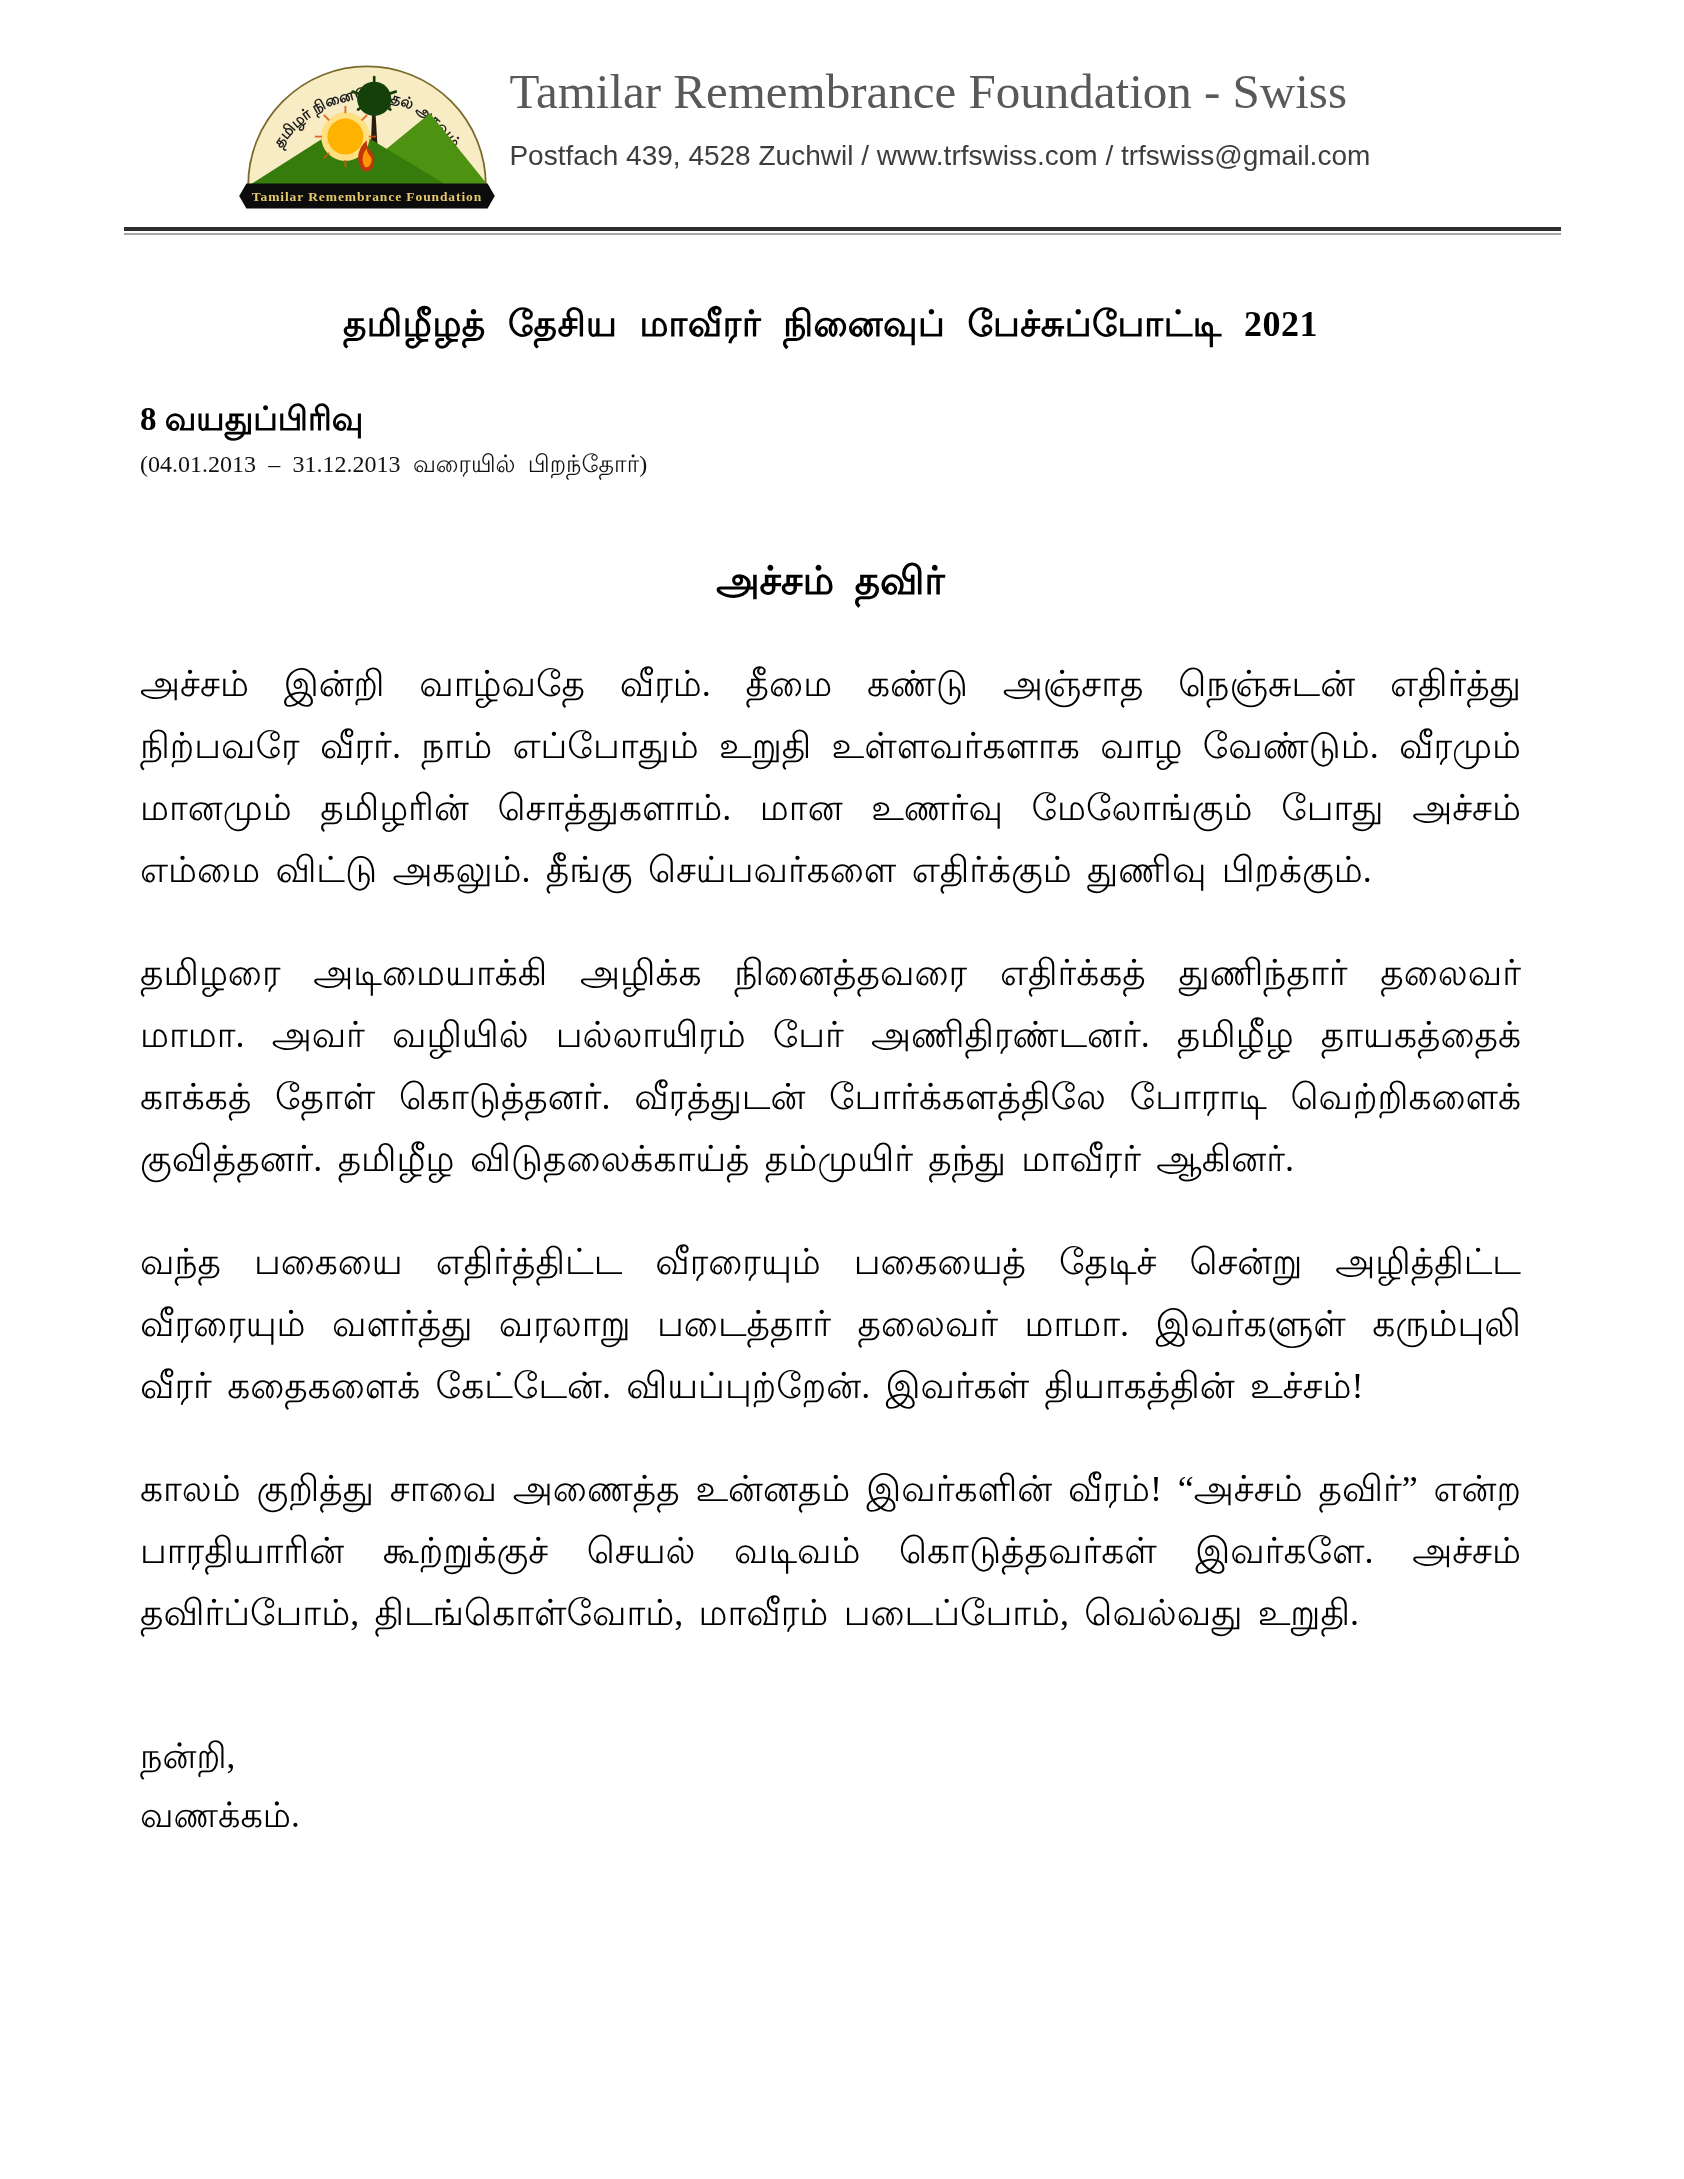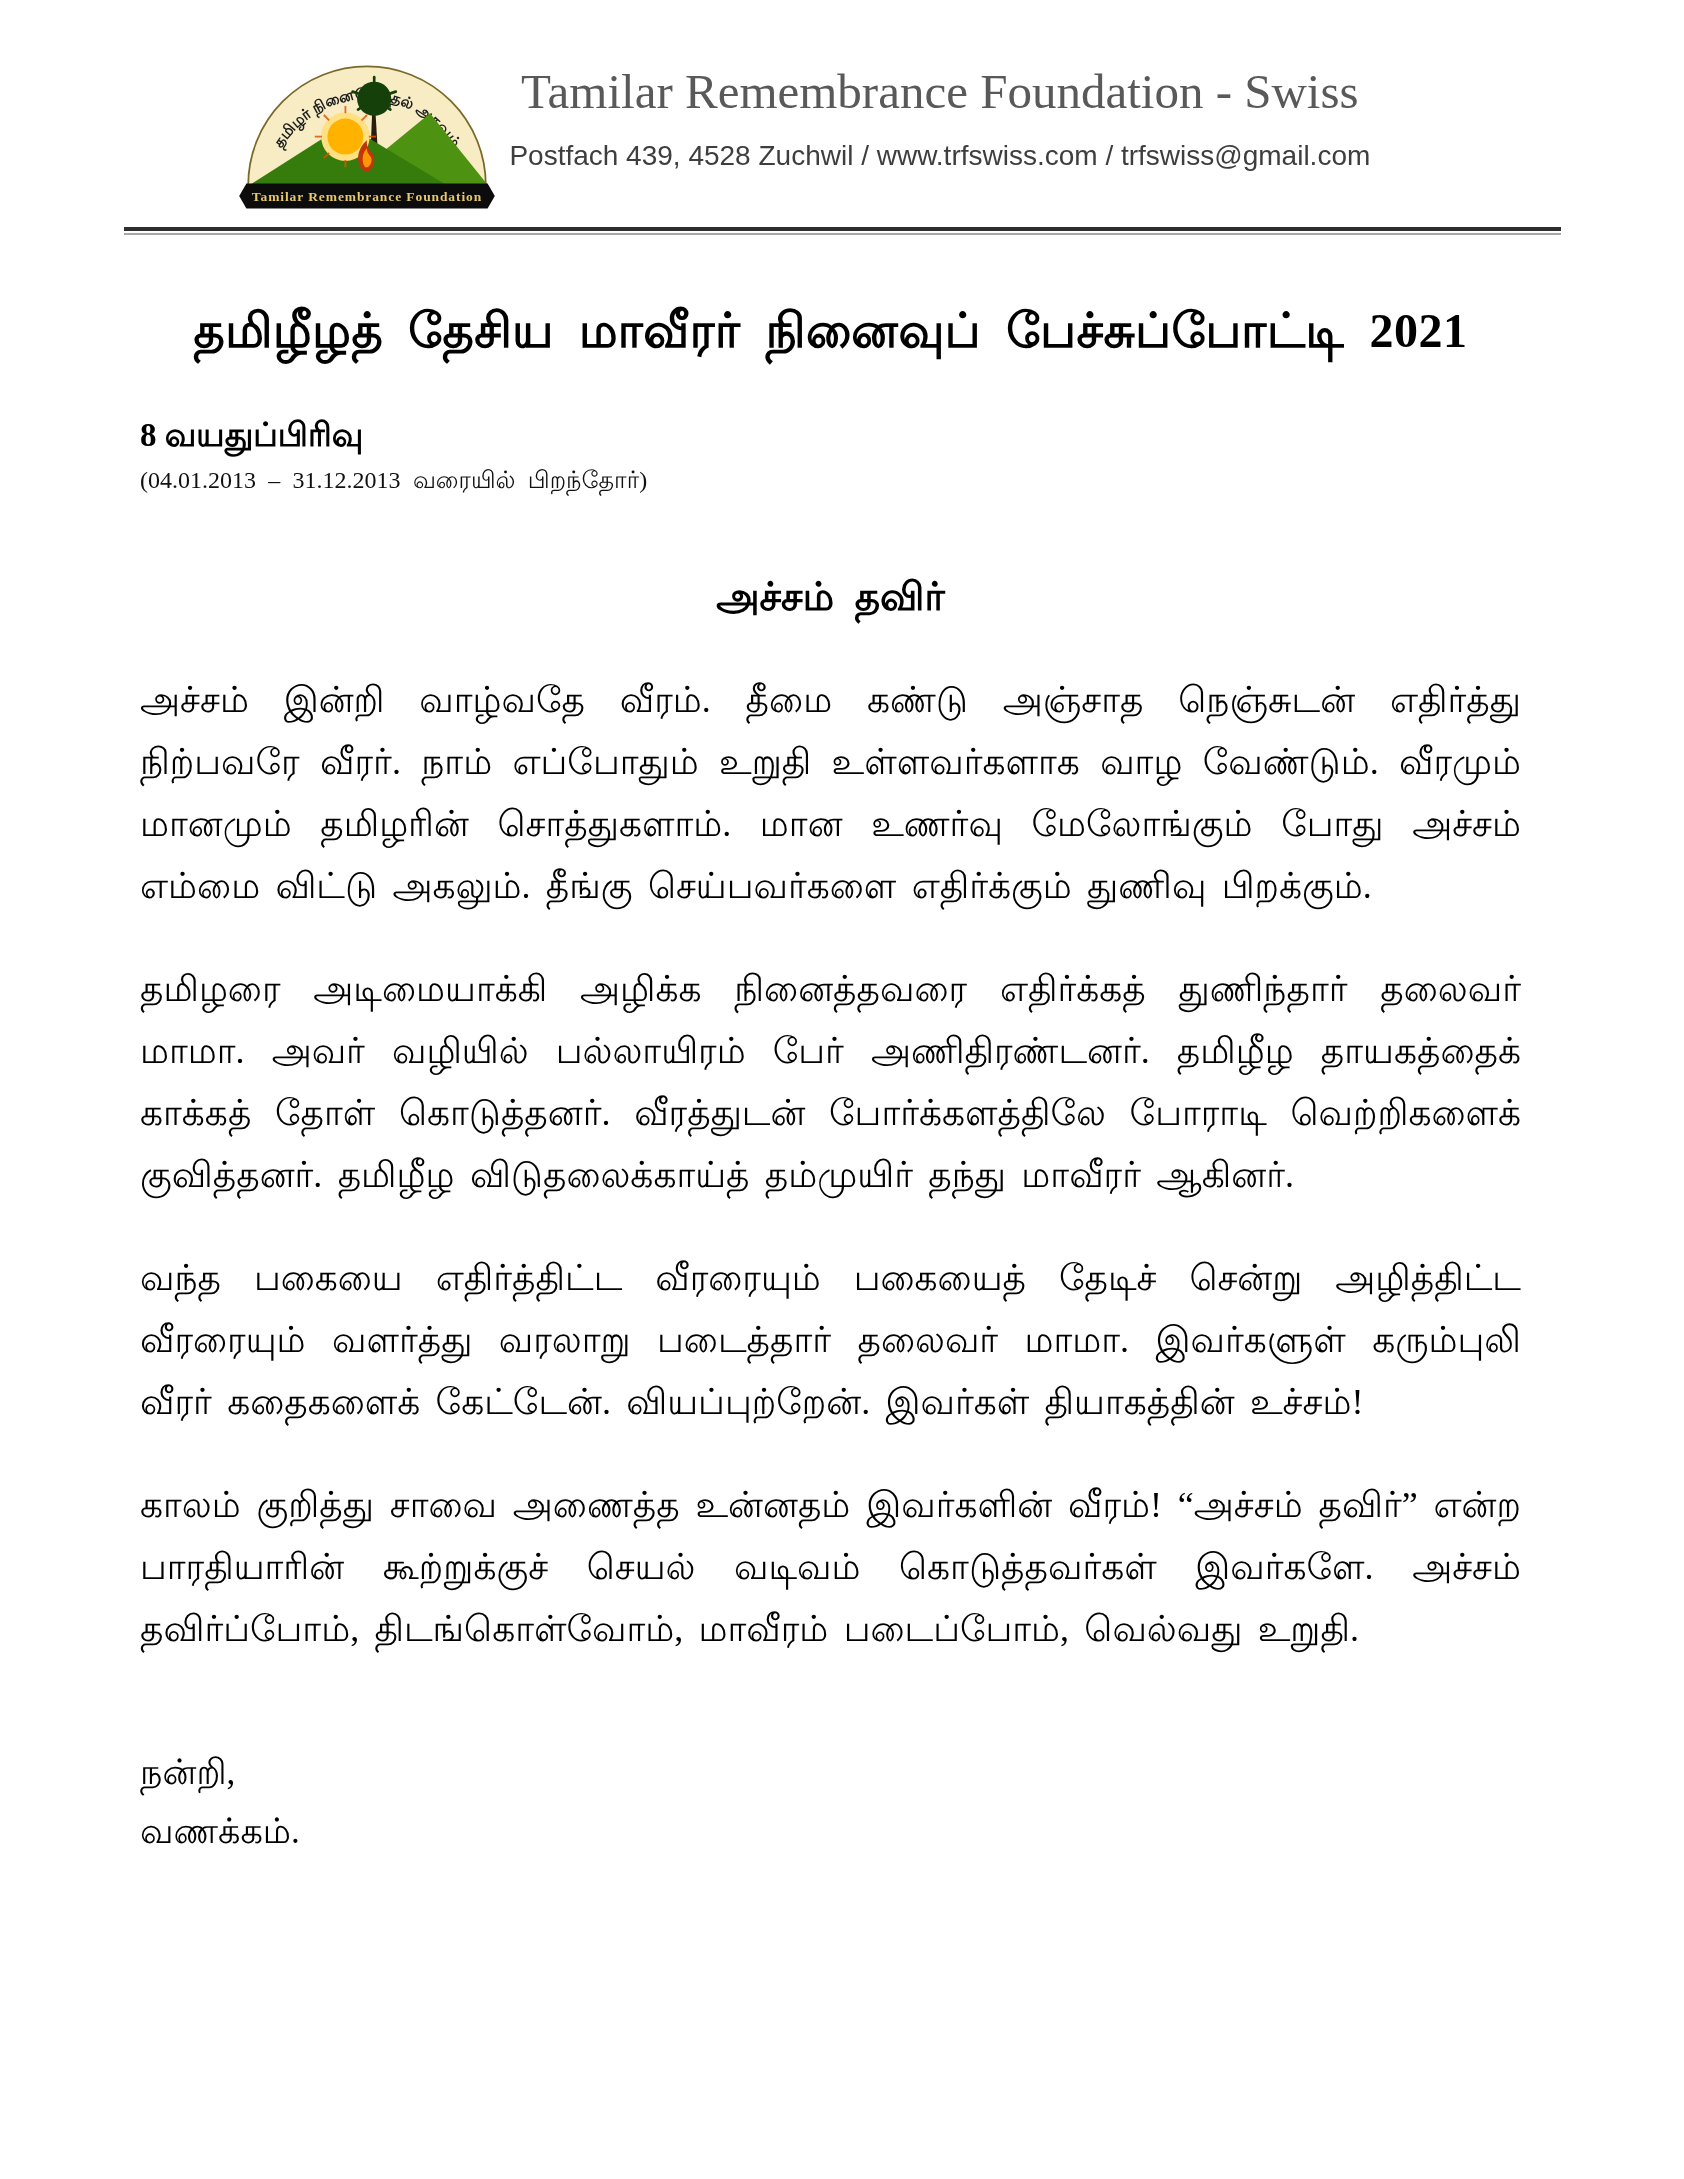--- a/index.html
+++ b/index.html
@@ -41,41 +41,40 @@
     white-space: nowrap;
   }
   .title-english {
     font-family: "Liberation Serif", serif;
     font-size: 49px;
     font-weight: 400;
     color: #595959;
     line-height: 1.05;
     margin-top: 1.8px;
     white-space: nowrap;
-    text-align: center;
   }
   .address-line {
     font-family: "Liberation Sans", sans-serif;
     font-size: 28px;
     color: #3e3e3e;
     margin-top: 22px;
     white-space: nowrap;
   }
   
   .rule-wrap { margin: 12.6px 124px 0 124px; }
   .rule-main { height: 4.5px; background: #2e2e2e; }
   .rule-shadow { height: 1.8px; background: #a8a8a8; margin-top: 1.8px; }
   
   .doc {
     margin: 0 164px 0 140px;
   }
   .doc-title {
     text-align: center;
     font-weight: 700;
-    font-size: 48px;
+    font-size: 36px;
     margin-top: 68px;
     word-spacing: 12.6px;
     letter-spacing: 0.5px;
     color: #000000;
   }
   .age-group {
     font-weight: 700;
     font-size: 33px;
     margin-top: 52px;
   }

